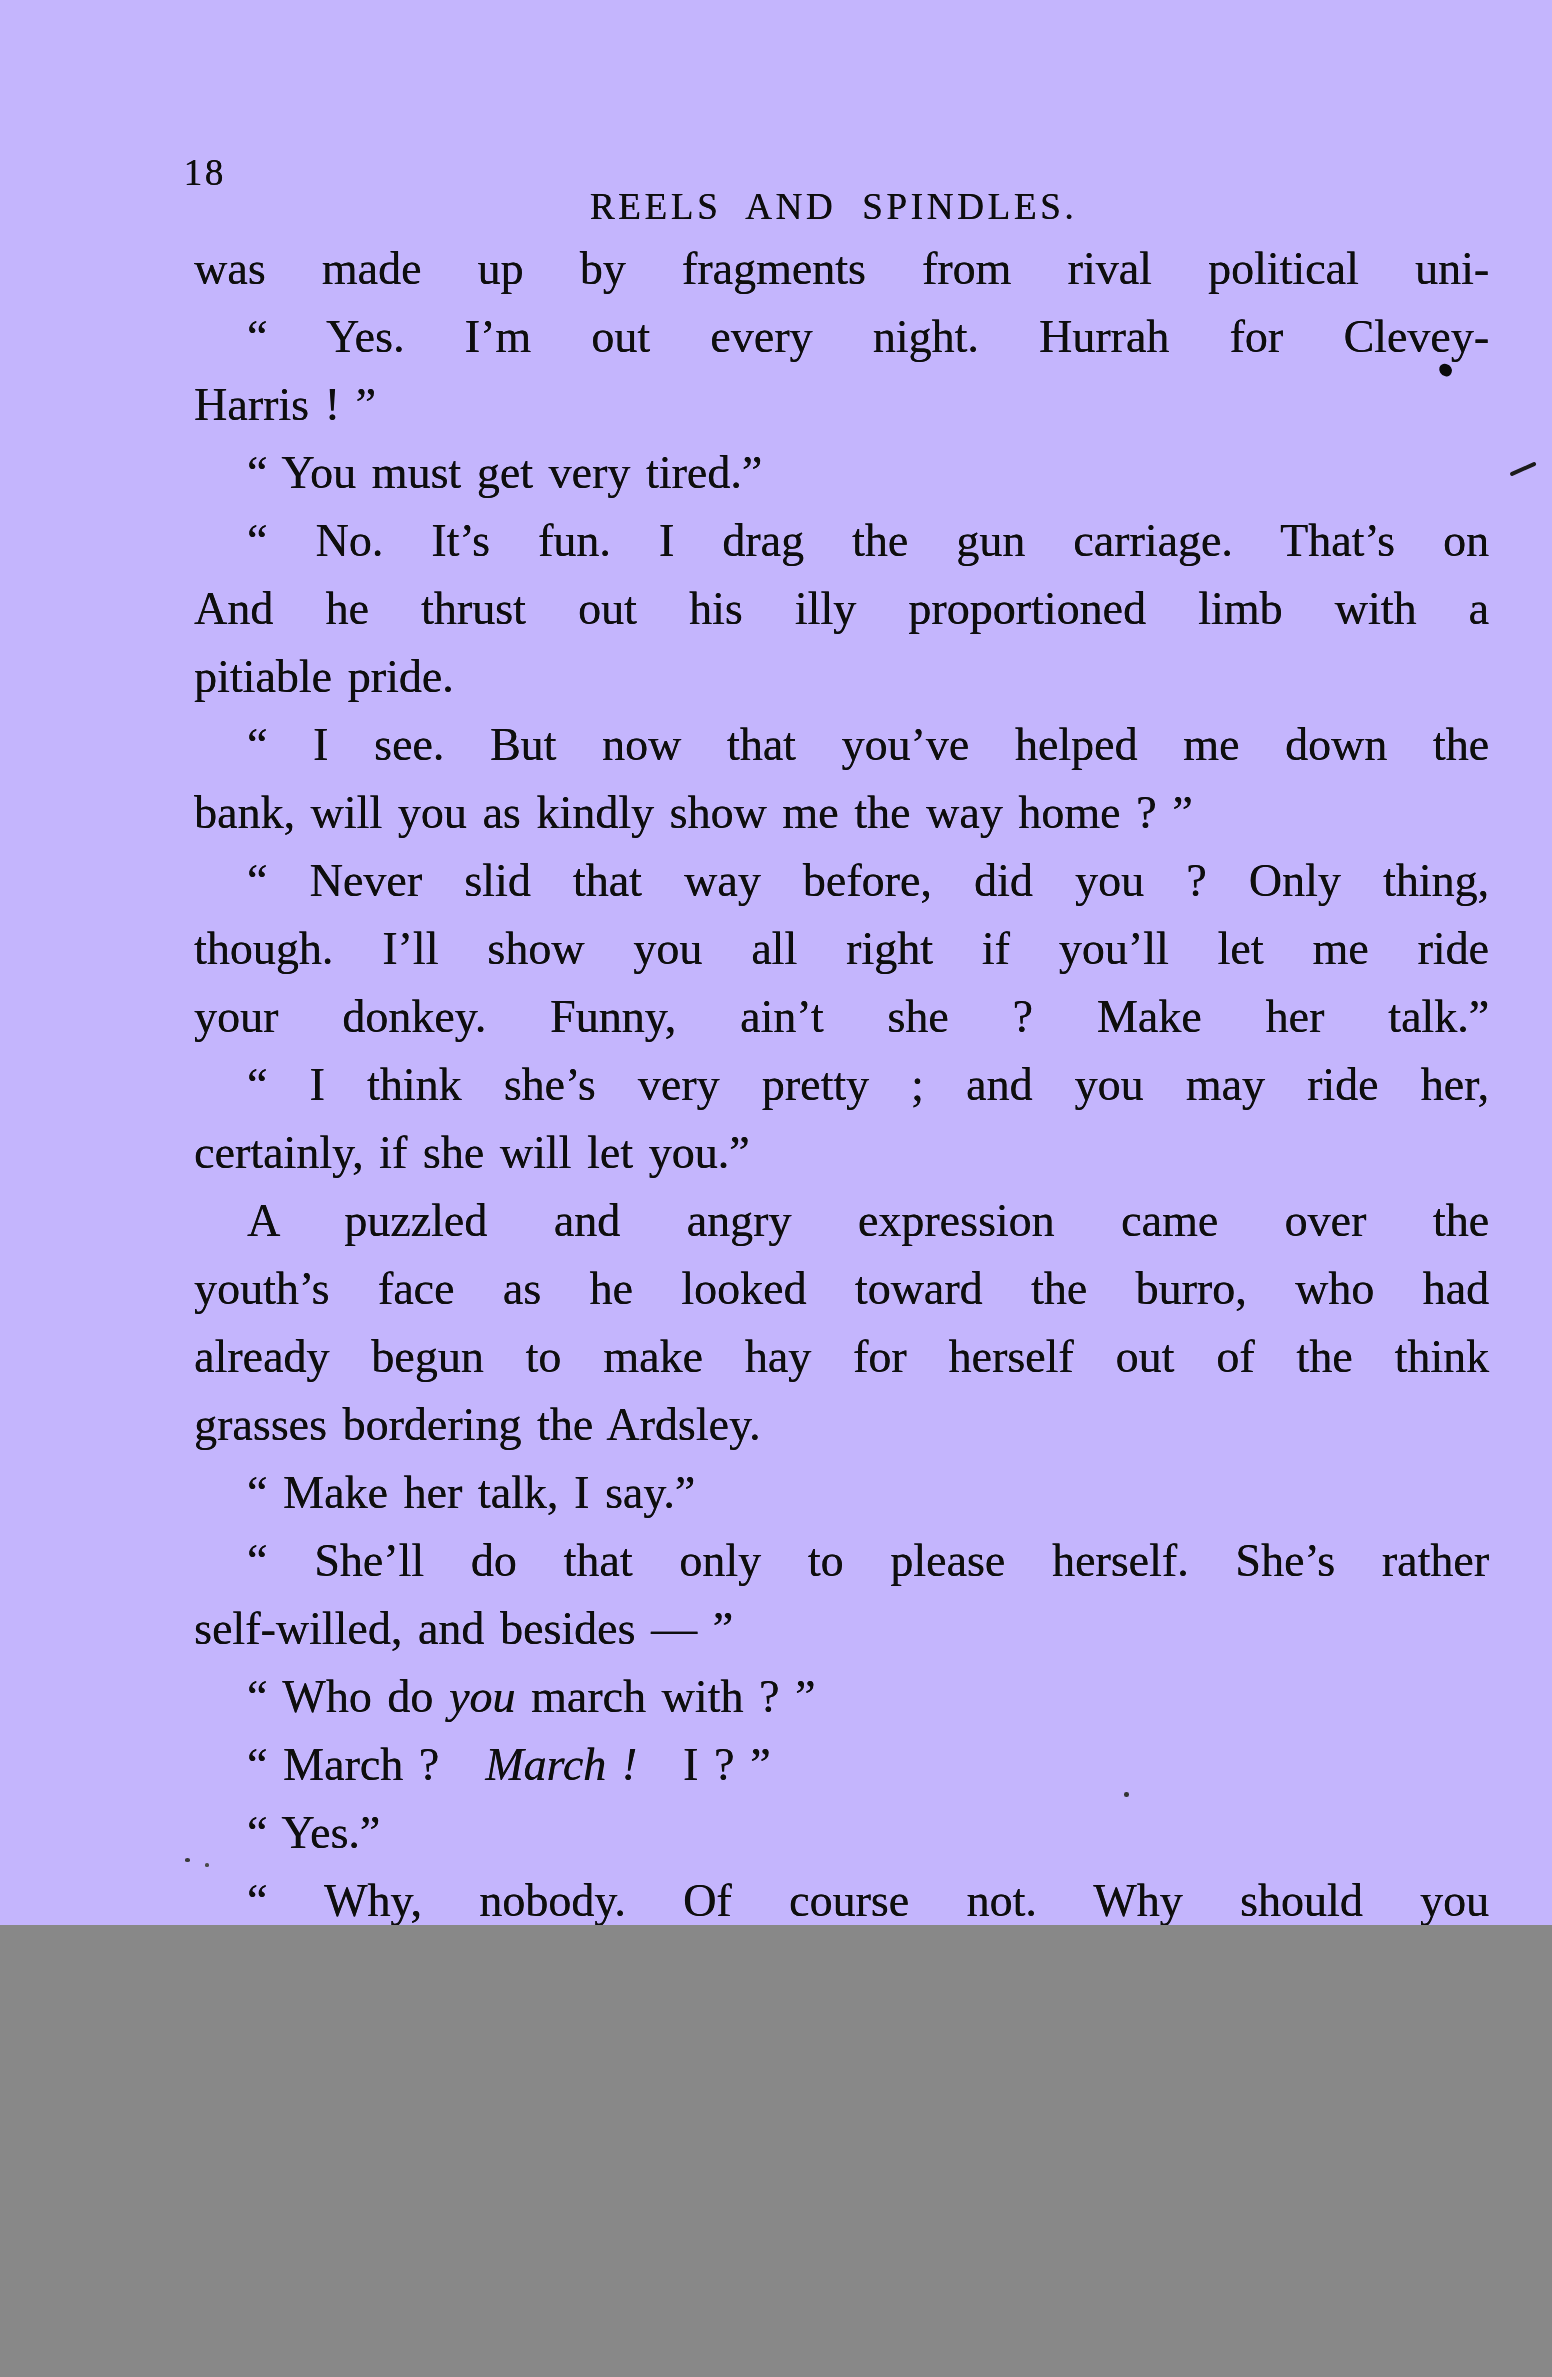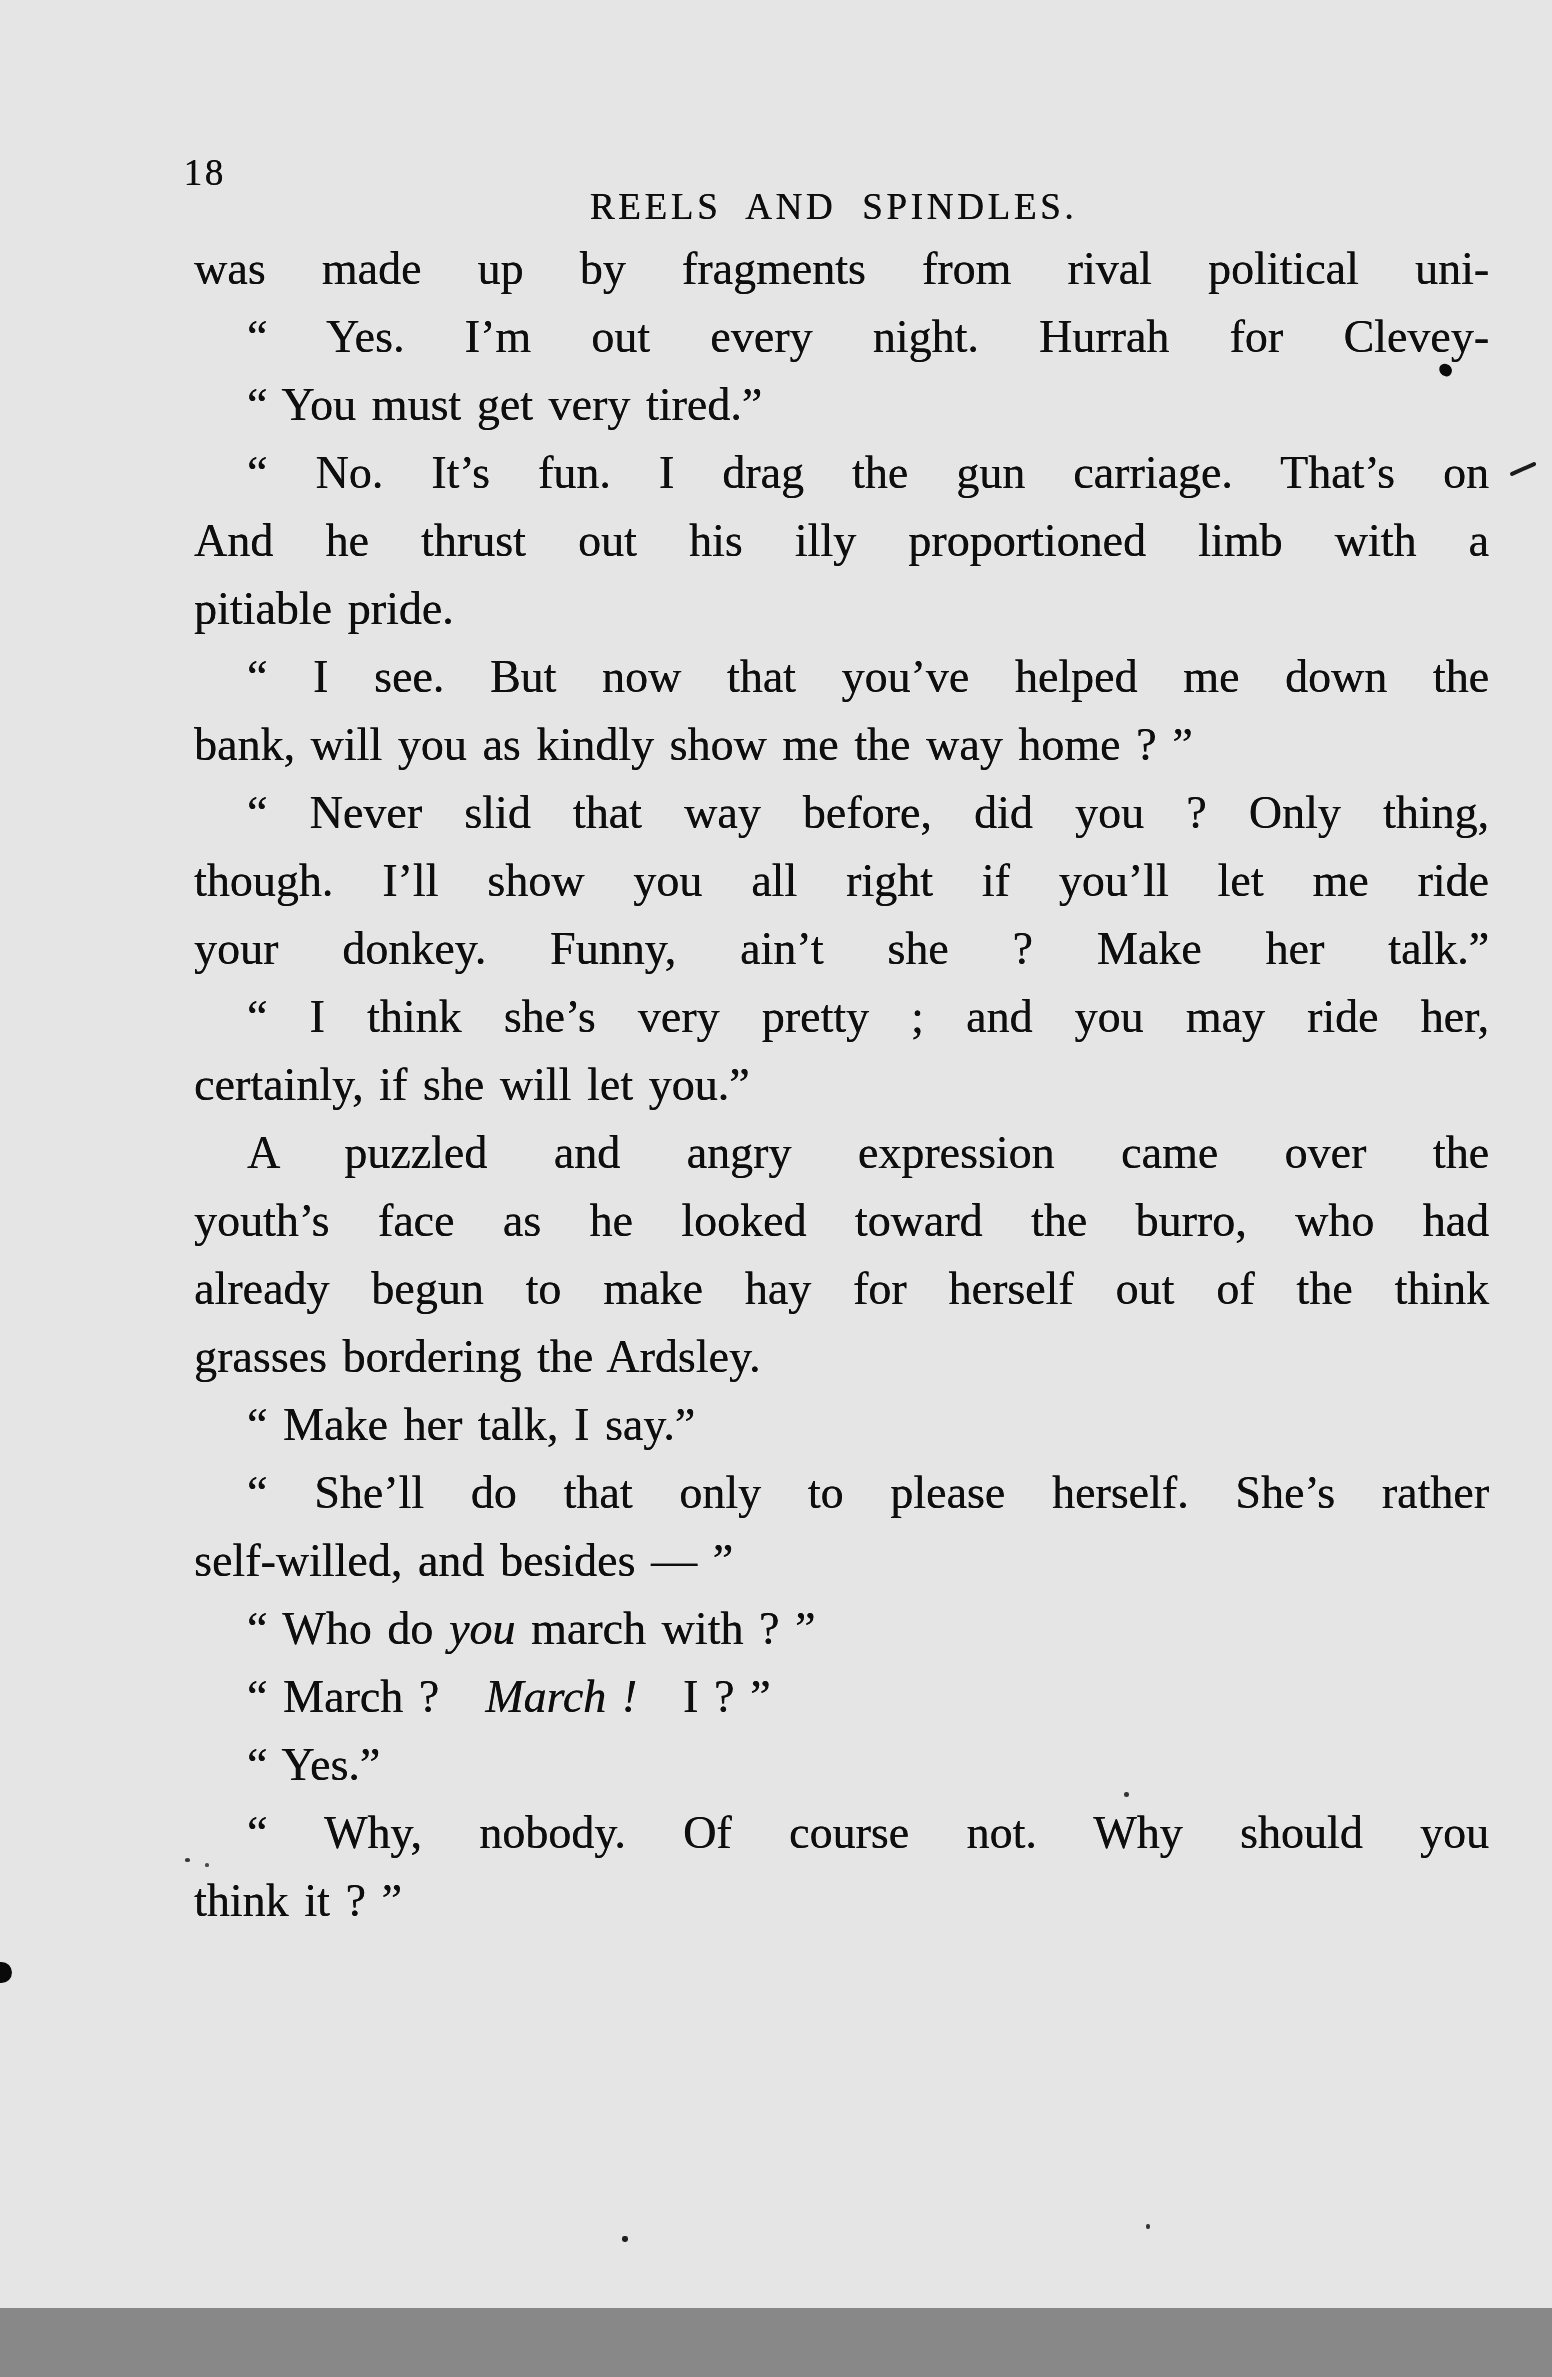--- a/index.html
+++ b/index.html
@@ -1,20 +1,20 @@
 <!DOCTYPE html>
 <html style="font-size:14.6px"><head>
 <meta charset="utf-8">
 <style>
   html, body { margin: 0; padding: 0; background: #888; }
   .page {
     position: relative;
     width: 1552px;
-    height: 2308px;
-    background: #e5e5e5;
+    height: 1925px;
+    background: #c4b5fd;
     overflow: hidden;
     font-family: "Liberation Serif", "DejaVu Serif", serif;
     color: #0e0e0e;
   }
   .page * { box-sizing: border-box; }
 
   .hdr {
     position: absolute;
     left: 178px;
     top: 149px;
@@ -85,20 +85,21 @@
 <div class="page">
 
   <div class="hdr">
     <span class="page-num">18</span>
     <span class="run-title">REELS AND SPINDLES.</span>
   </div>
 
   <div class="body-col">
       <div class="line j">was made up by fragments from rival political uni-</div>
       <div class="line j ind">“ Yes. I’m out every night. Hurrah for Clevey-</div>
+      <div class="line">Harris ! ”</div>
       <div class="line ind">“ You must get very tired.”</div>
       <div class="line j ind">“ No. It’s fun. I drag the gun carriage. That’s on</div>
       <div class="line j">And he thrust out his illy proportioned limb with a</div>
       <div class="line">pitiable pride.</div>
       <div class="line j ind">“ I see. But now that you’ve helped me down the</div>
       <div class="line">bank, will you as kindly show me the way home ? ”</div>
       <div class="line j ind">“ Never slid that way before, did you ? Only thing,</div>
       <div class="line j">though. I’ll show you all right if you’ll let me ride</div>
       <div class="line j">your donkey. Funny, ain’t she ? Make her talk.”</div>
       <div class="line j ind">“ I think she’s very pretty ; and you may ride her,</div>

